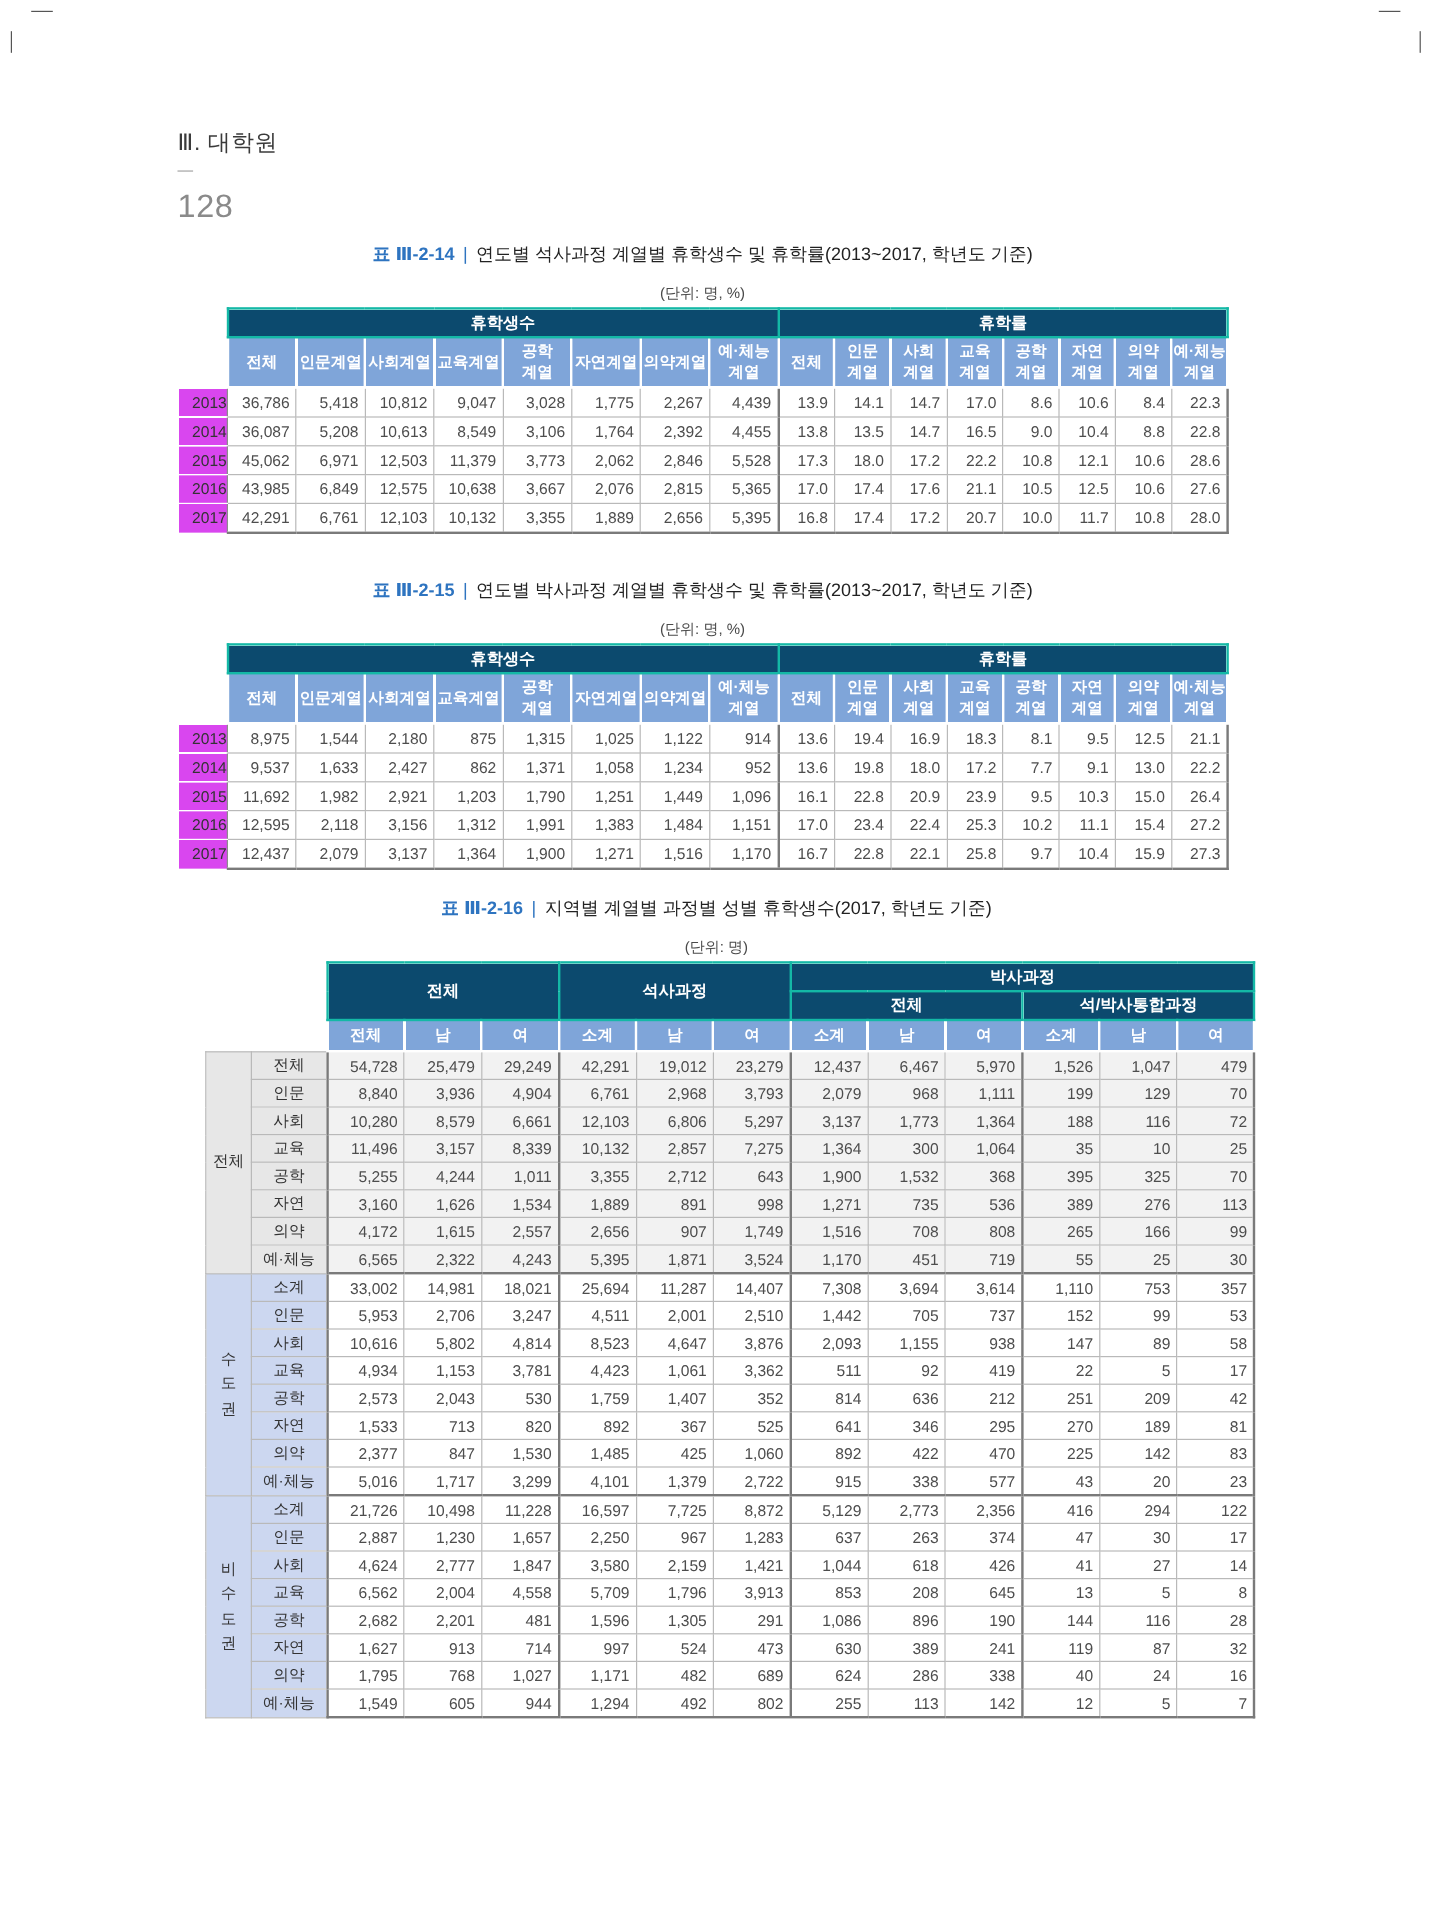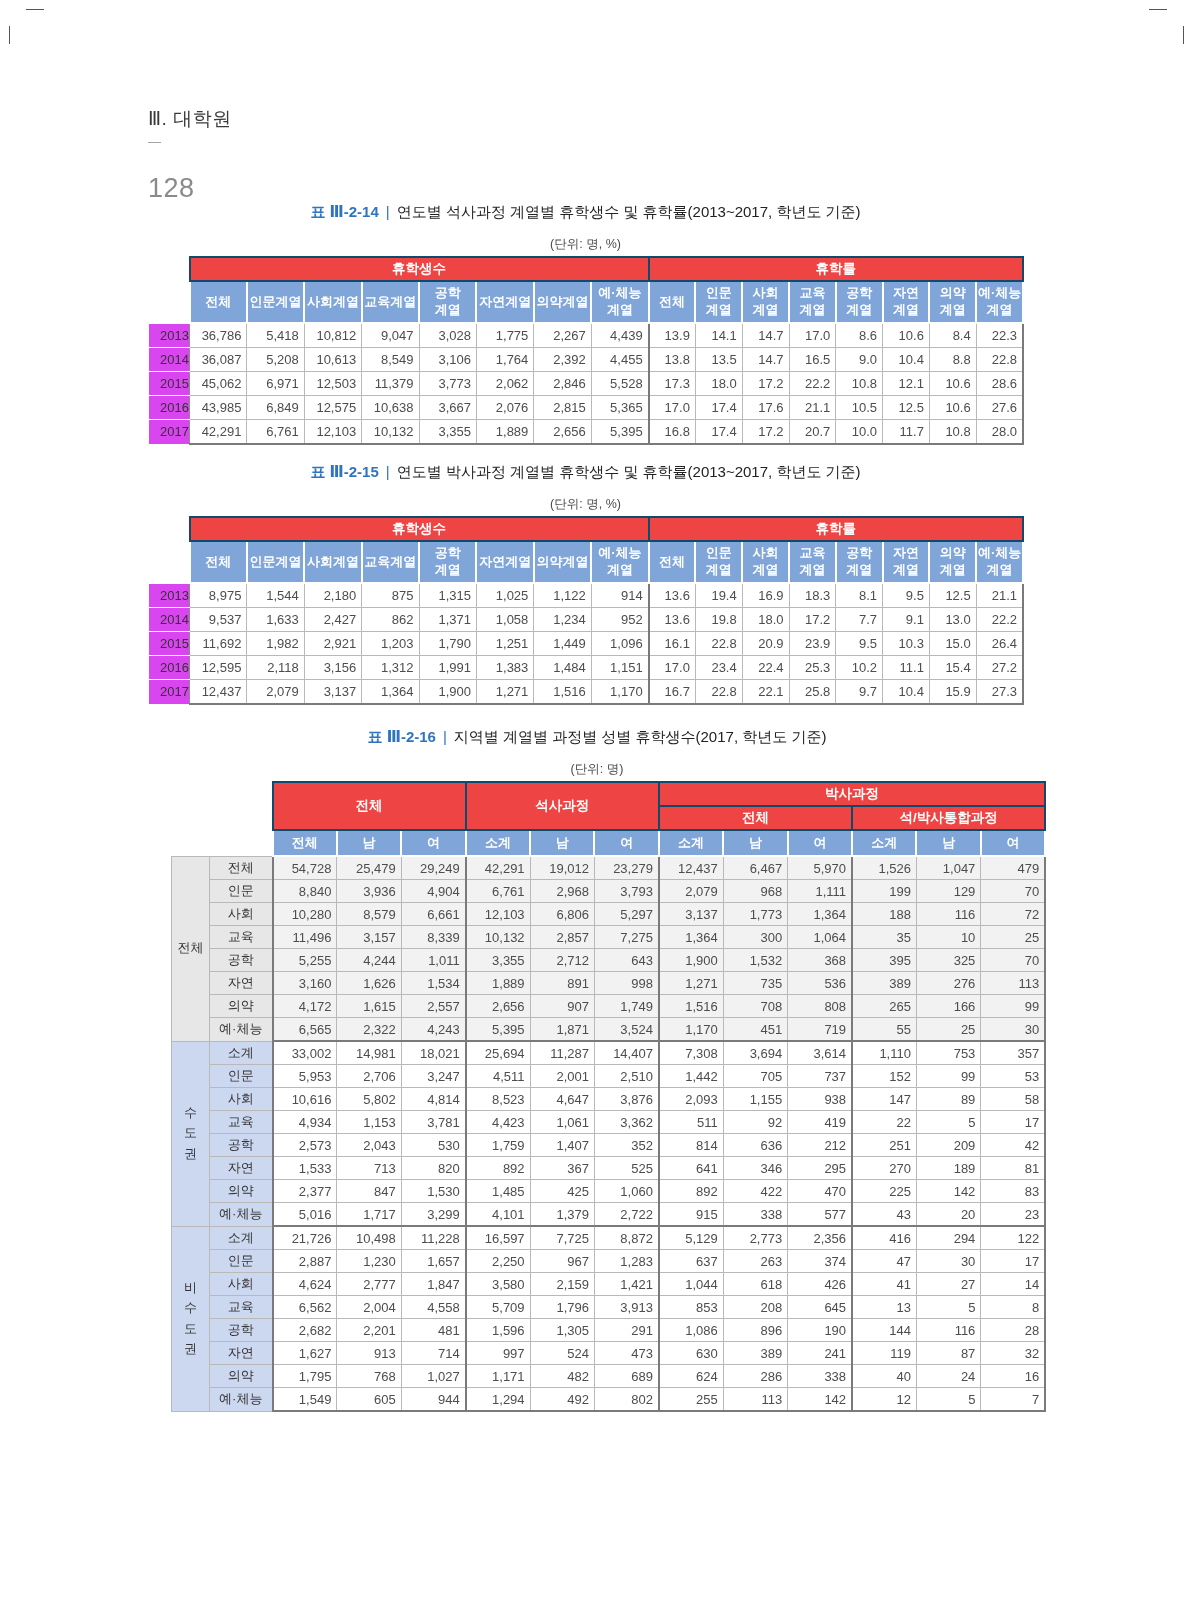--- a/index.html
+++ b/index.html
@@ -4,33 +4,33 @@
 <style>
   html,body{margin:0;padding:0;background:#fff;}
   .page{position:relative;width:1193px;height:1607px;background:#ffffff;overflow:hidden;
         font-family:"Liberation Sans","DejaVu Sans",sans-serif;color:#333;}
   
   .crop{position:absolute;background:#555;}
   
   .phead{position:absolute;left:148px;top:106px;}
   .sec-title{font-size:19px;color:#3a3a3a;letter-spacing:.5px;}
   .sec-dash{font-size:13px;color:#9a9a9a;margin-top:2px;}
-  .pnum{font-size:27px;color:#8a8a8a;margin-top:24px;letter-spacing:.5px;}
+  .pnum{font-size:27px;color:#8a8a8a;margin-top:8px;letter-spacing:.5px;}
   
   .content{position:absolute;left:148px;top:0;width:875px;}
   .tsec{position:relative;}
   .tbl-title{text-align:center;font-size:15px;color:#222;}
   .tbl-title .tag{color:#2e74c0;font-weight:bold;}
   .tbl-title .sep{color:#2e74c0;padding:0 7px;font-weight:400;}
   .unit{text-align:center;font-size:12.5px;color:#4a4a4a;margin-top:14px;margin-bottom:3px;}
   
   table{border-collapse:collapse;table-layout:fixed;width:875px;}
   th,td{padding:0;overflow:hidden;}
-  .gh{background:#ef4444;color:#fff;font-weight:bold;font-size:13.5px;text-align:center;
-      border:2px solid #0c4a6e;height:22px;}
+  .gh{background:#0c4a6e;color:#fff;font-weight:bold;font-size:13.5px;text-align:center;
+      border:2px solid #14b8a6;height:22px;}
   .sh{background:#7fa5d9;color:#fff;font-weight:bold;font-size:13px;text-align:center;
       border:2px solid #fff;white-space:pre-line;line-height:1.3;padding:3px 0;}
   .corner,.blank{background:#fff;border:none;}
   
   .t-year col.c-year{width:41px;}
   .t-year col.c-count{width:57.4px;}
   .t-year col.c-rate{width:46.8px;}
   .t-year .sh{height:34px;}
   .t-year tbody th.year{background:#d946ef;font-weight:normal;font-size:13px;color:#333;
       text-align:right;border:1px solid #fff;border-right:1px solid #8d8d8d;height:23px;}
@@ -225,21 +225,21 @@
               <td class="num">20.7</td>
               <td class="num">10.0</td>
               <td class="num">11.7</td>
               <td class="num">10.8</td>
               <td class="num">28.0</td>
             </tr>
           </tbody>
         </table>
     </section>
 
-    <section class="tsec" style="margin-top:18px;">
+    <section class="tsec" style="margin-top:38px;">
       <div class="tbl-title">
         <span class="tag">표 Ⅲ-2-15</span><span class="sep">|</span><span class="txt">연도별 박사과정 계열별 휴학생수 및 휴학률(2013~2017, 학년도 기준)</span>
       </div>
       <div class="unit">(단위: 명, %)</div>
       <table id="t2" class="t-year">
           <colgroup>
             <col class="c-year">
             <col class="c-count">
             <col class="c-count">
             <col class="c-count">

